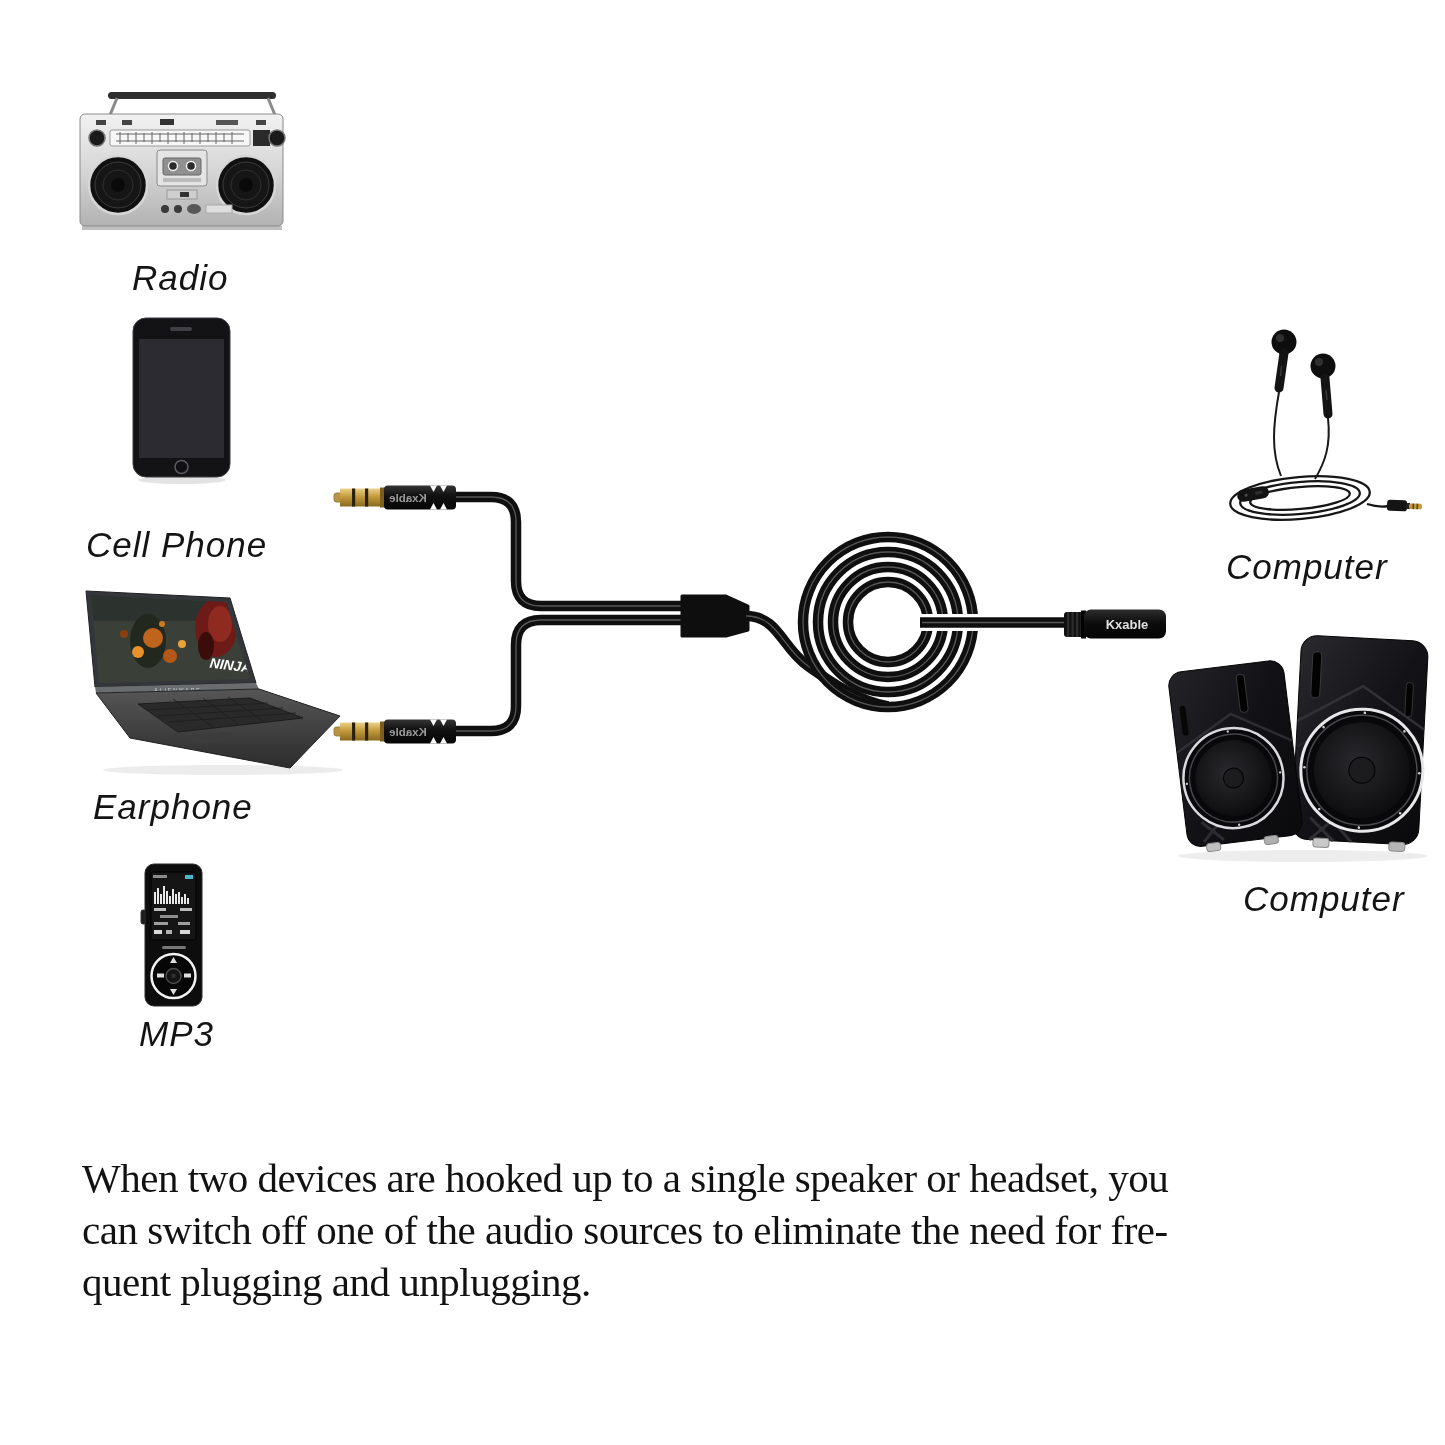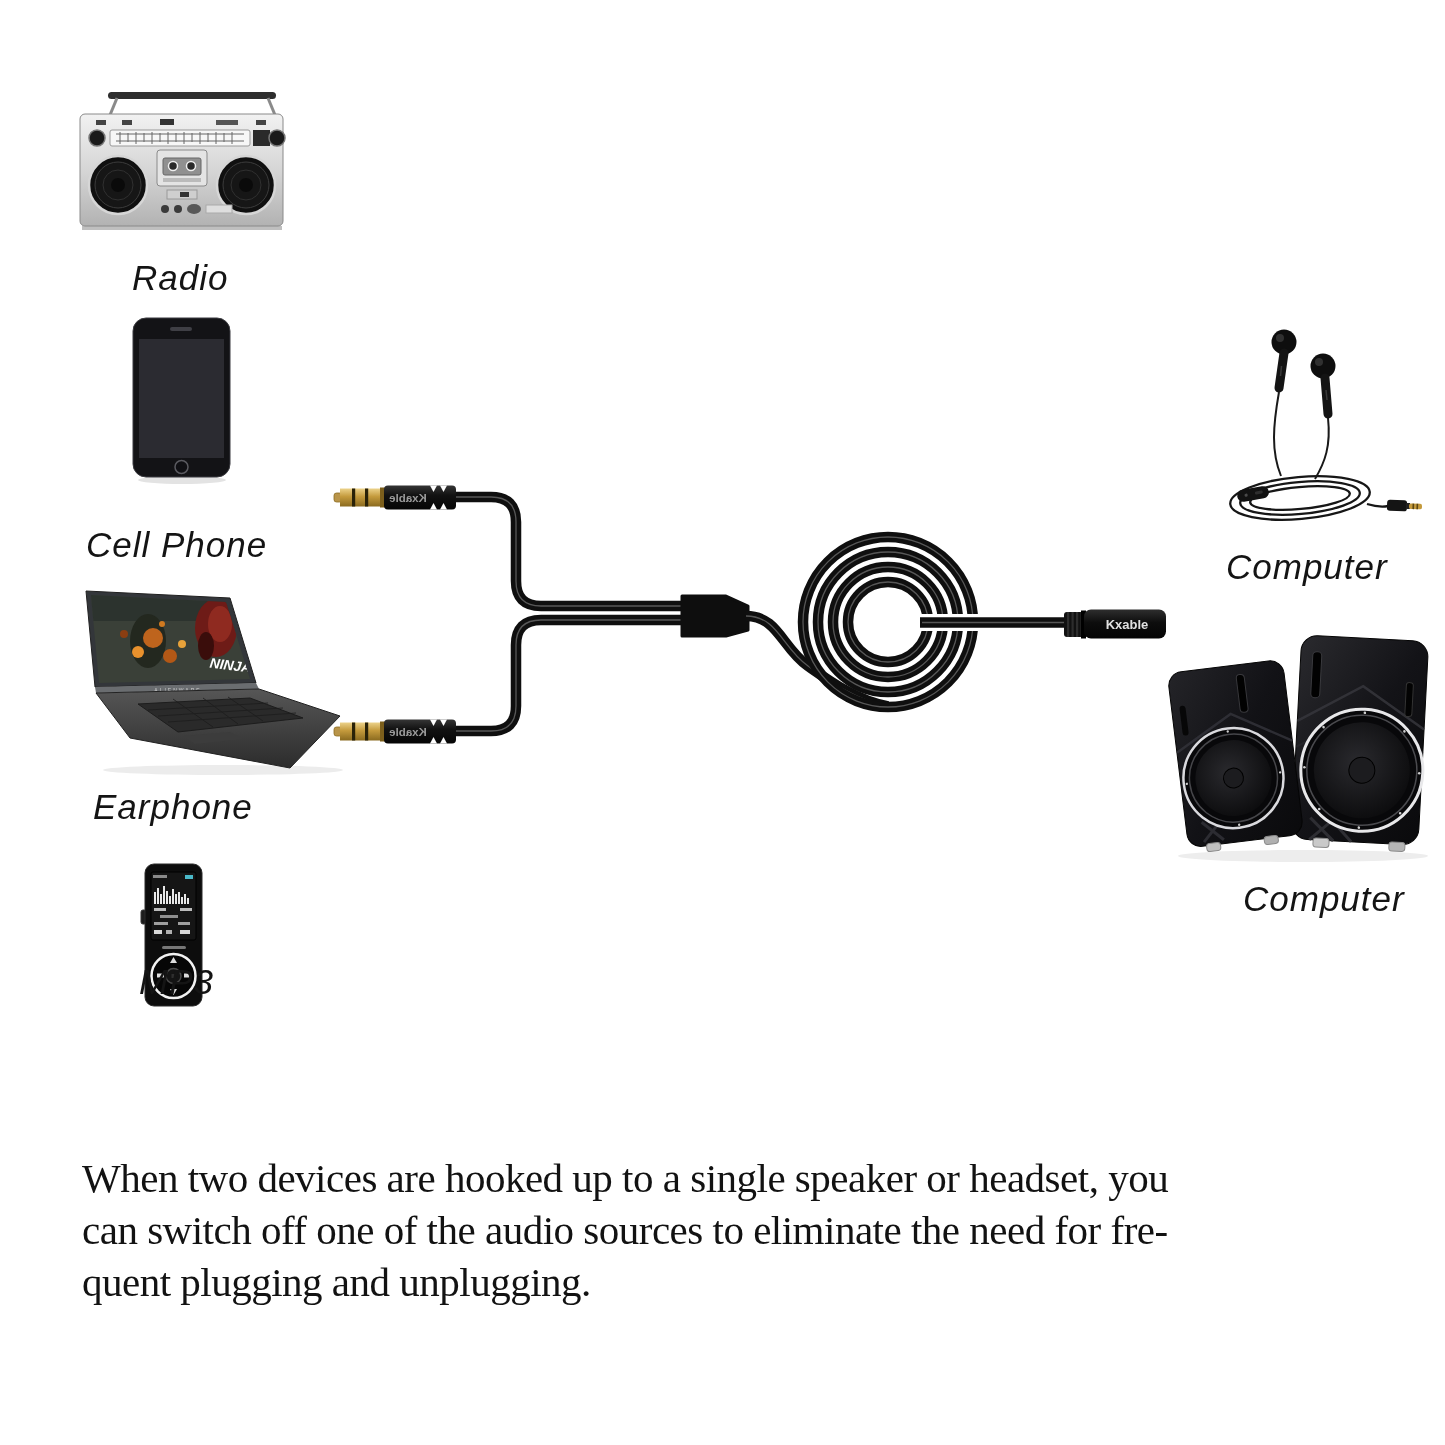--- a/index.html
+++ b/index.html
@@ -165,21 +165,21 @@
     <rect x="40" y="72" width="10" height="4" fill="#d8d8d8"></rect>
     <rect x="22" y="88" width="24" height="3" rx="1.5" fill="#777"></rect>
     <circle cx="33.5" cy="118" r="22" fill="#060606" stroke="#f2f2f2" stroke-width="2.5"></circle>
     <polygon points="33.5,99 37,105 30,105" fill="#dddddd"></polygon>
     <polygon points="33.5,137 37,131 30,131" fill="#dddddd"></polygon>
     <rect x="17" y="115.5" width="7" height="4" fill="#dddddd"></rect>
     <rect x="44" y="115.5" width="7" height="4" fill="#dddddd"></rect>
     <circle cx="33.5" cy="118" r="7.5" fill="#141414" stroke="#4a4a4a" stroke-width="1.5"></circle>
     <rect x="31.5" y="116" width="4" height="4" fill="#2e2e2e"></rect>
   </svg>
-  <div class="dev-label" style="left:99px;top:962px">MP3</div>
+  <div class="dev-label" style="left:99px;top:1014px">MP3</div>
 
   <svg class="piece" style="left:280px;top:460px" width="860" height="300" viewBox="280 460 860 300">
     <defs>
       <linearGradient id="goldG" x1="0" y1="0" x2="0" y2="1">
         <stop offset="0" stop-color="#ecd28a"></stop>
           <stop offset="0.45" stop-color="#c49a3c"></stop>
           <stop offset="1" stop-color="#8a6a1f"></stop>
       </linearGradient>
       <linearGradient id="plugG" x1="0" y1="0" x2="0" y2="1">
         <stop offset="0" stop-color="#353535"></stop>

